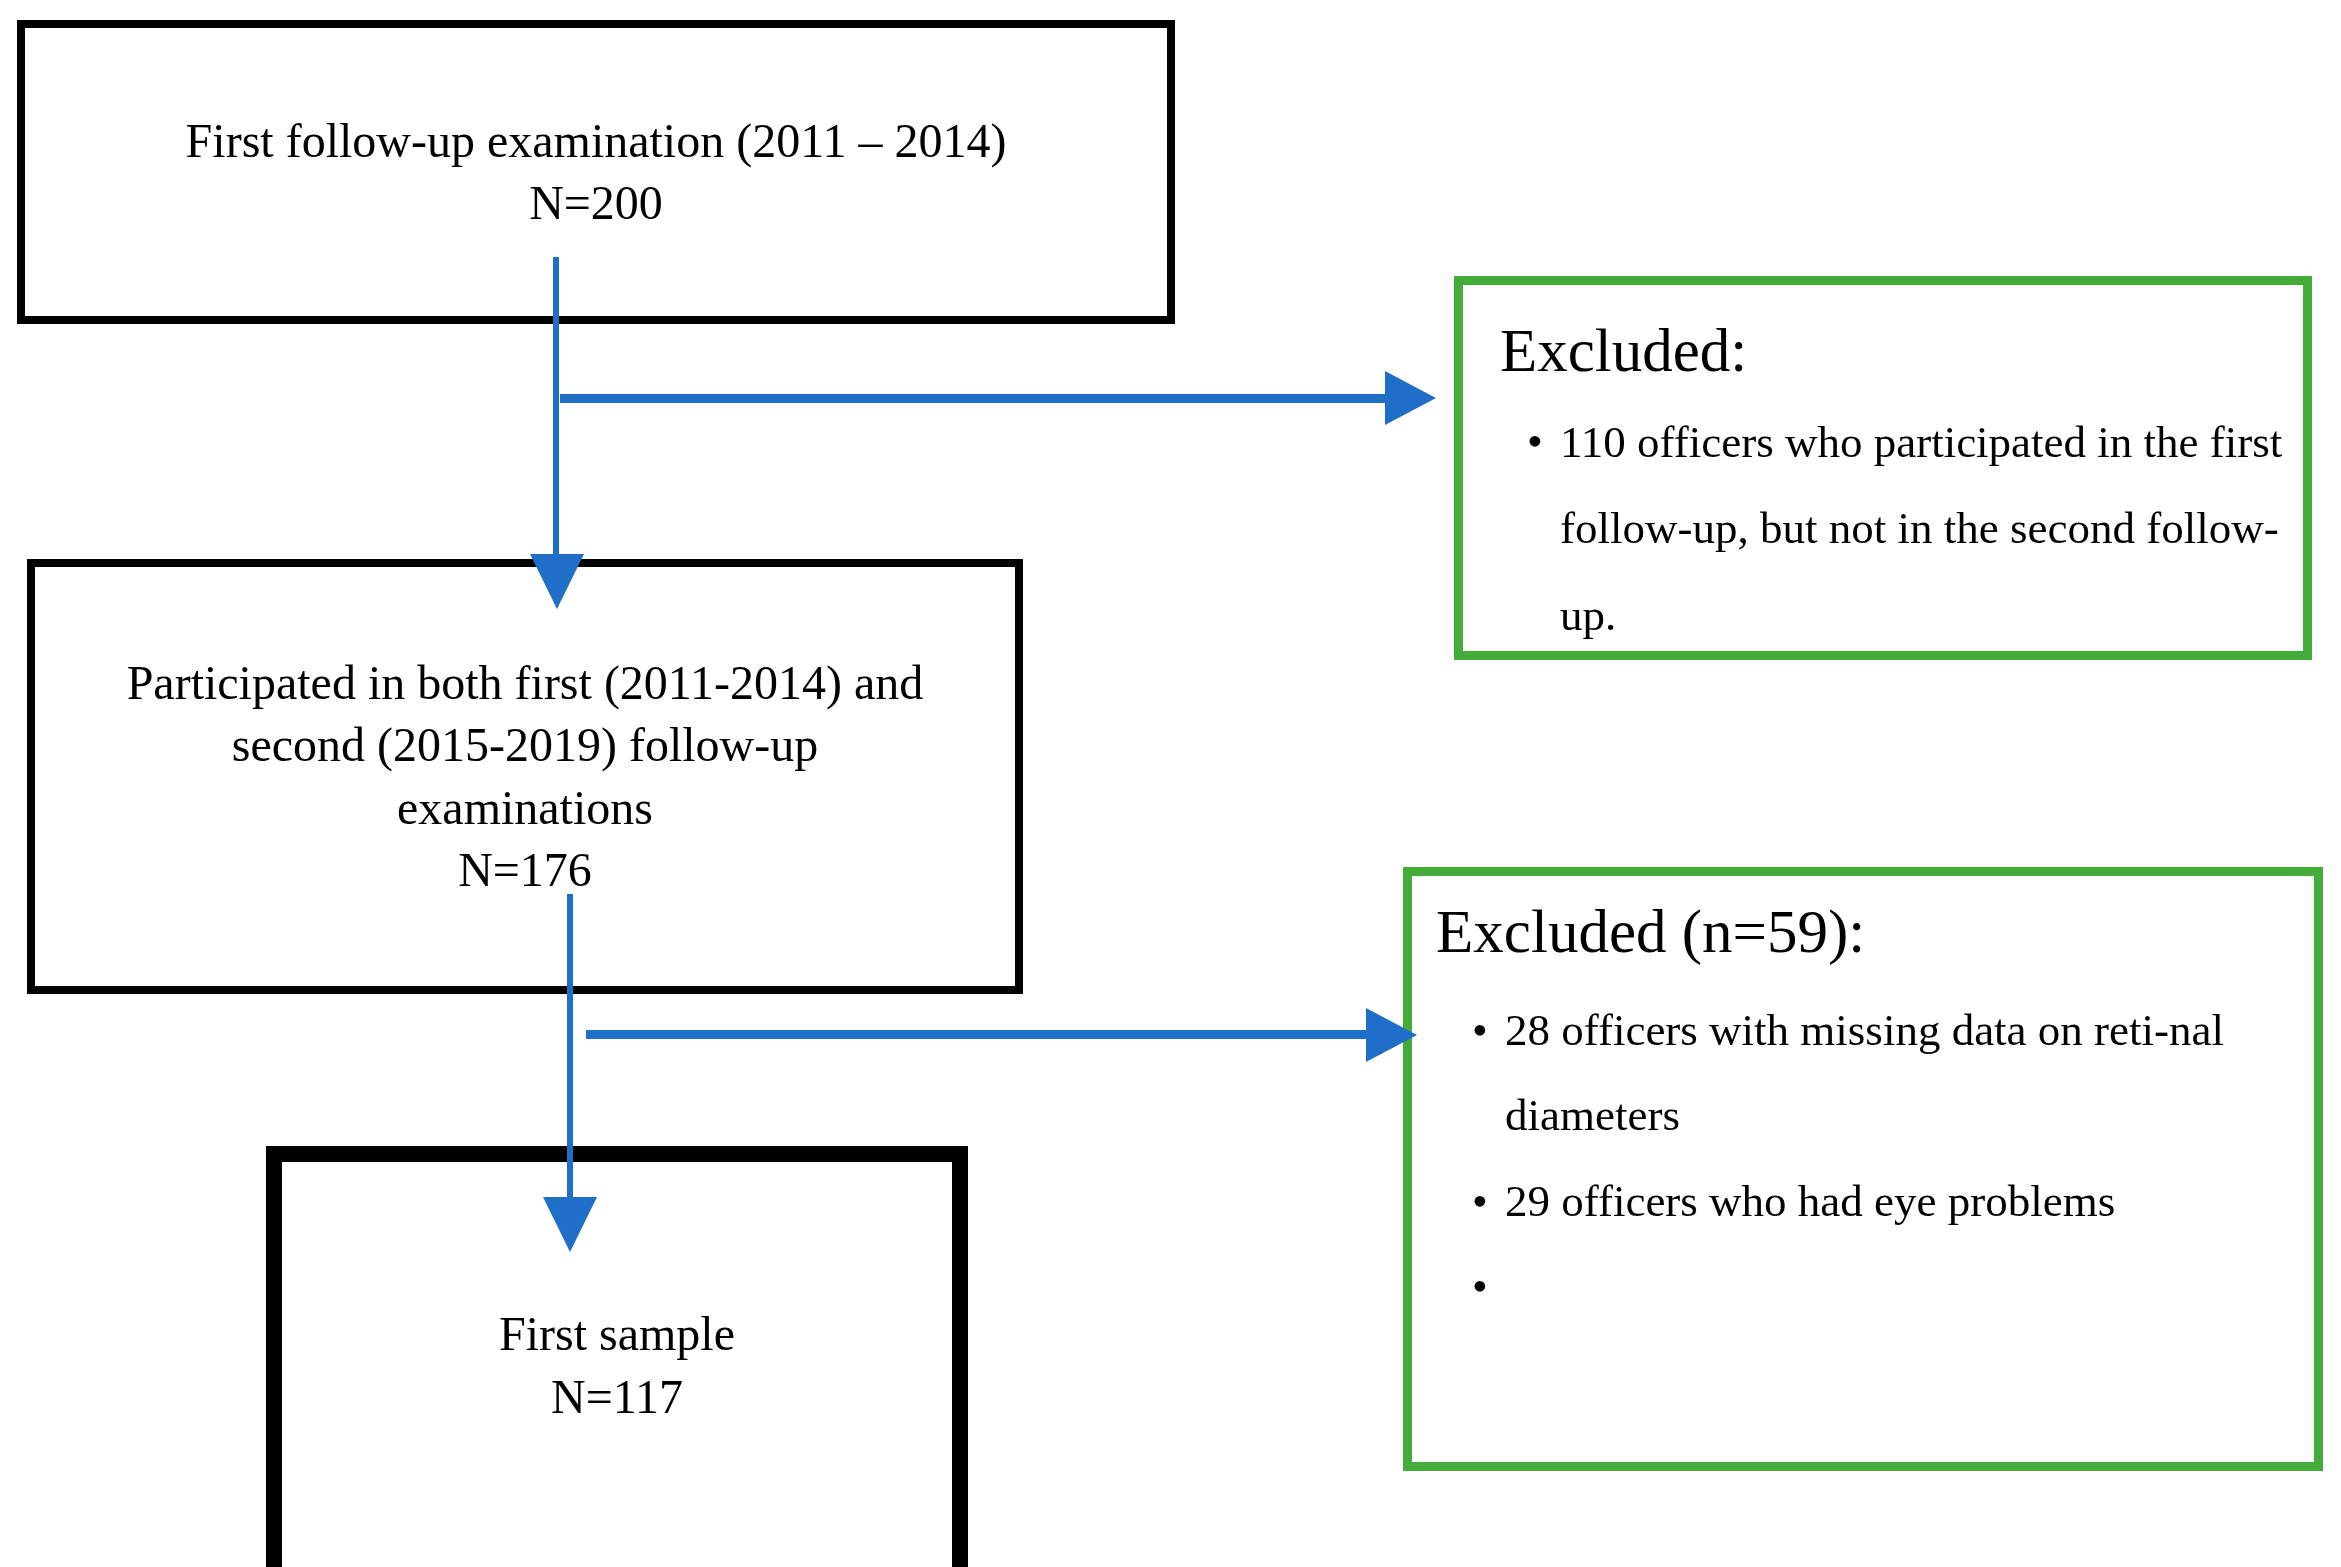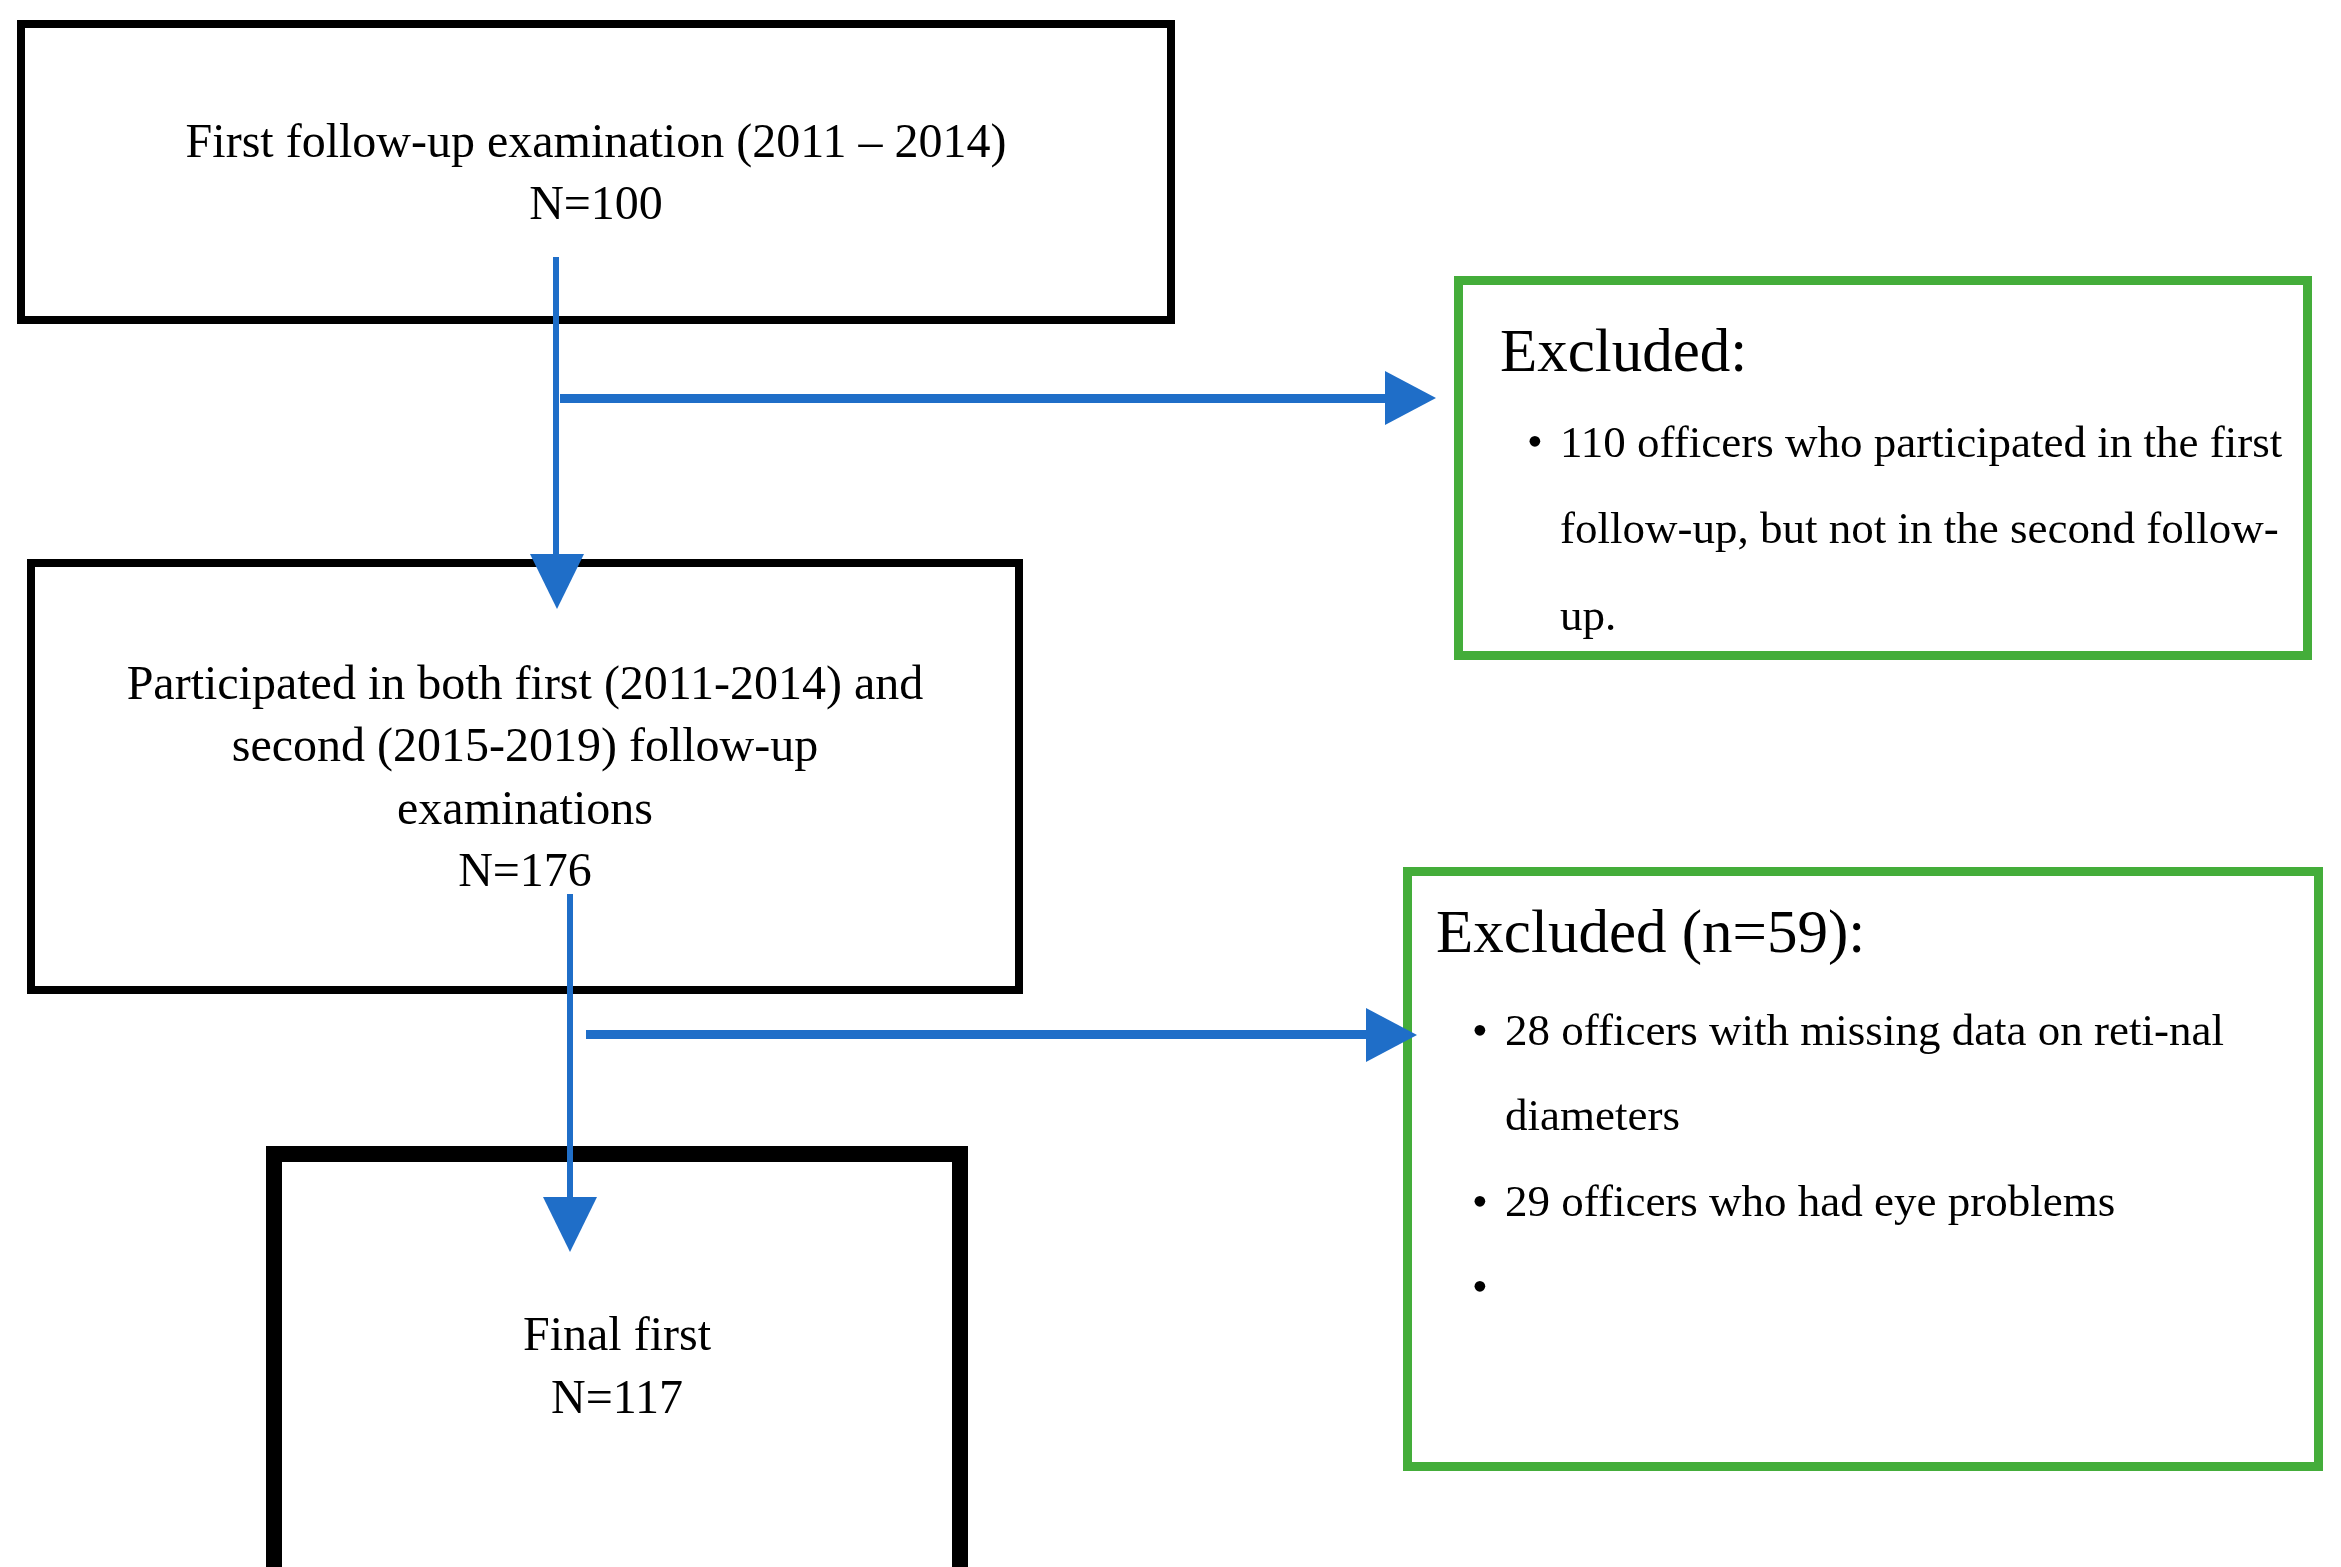--- a/index.html
+++ b/index.html
@@ -124,32 +124,32 @@
   #h2{left:586px;  top:1030px; width:790px;}
   #ah2{left:1366px; top:1008px;}
 </style>
 </head>
 <body>
 
 <div id="stage">
 
   <div class="node black" id="box-first">
     <span class="line">First follow-up examination (2011 – 2014)</span>
-    <span class="line">N=100</span>
+    <span class="line">N=200</span>
   </div>
 
   <div class="node black" id="box-both">
     <span class="line">Participated in both first (2011-2014) and</span>
     <span class="line">second (2015-2019) follow-up</span>
     <span class="line">examinations</span>
     <span class="line">N=176</span>
   </div>
 
   <div class="node black-thick" id="box-final">
-    <span class="line">Final first</span>
+    <span class="line">First sample</span>
     <span class="line">N=117</span>
   </div>
 
   <div class="excl" id="excl-first">
     <div class="heading">Excluded:</div>
     <ul>
       <li>110 officers who participated in the first follow-up, but not in the second follow-up.</li>
     </ul>
   </div>
 

